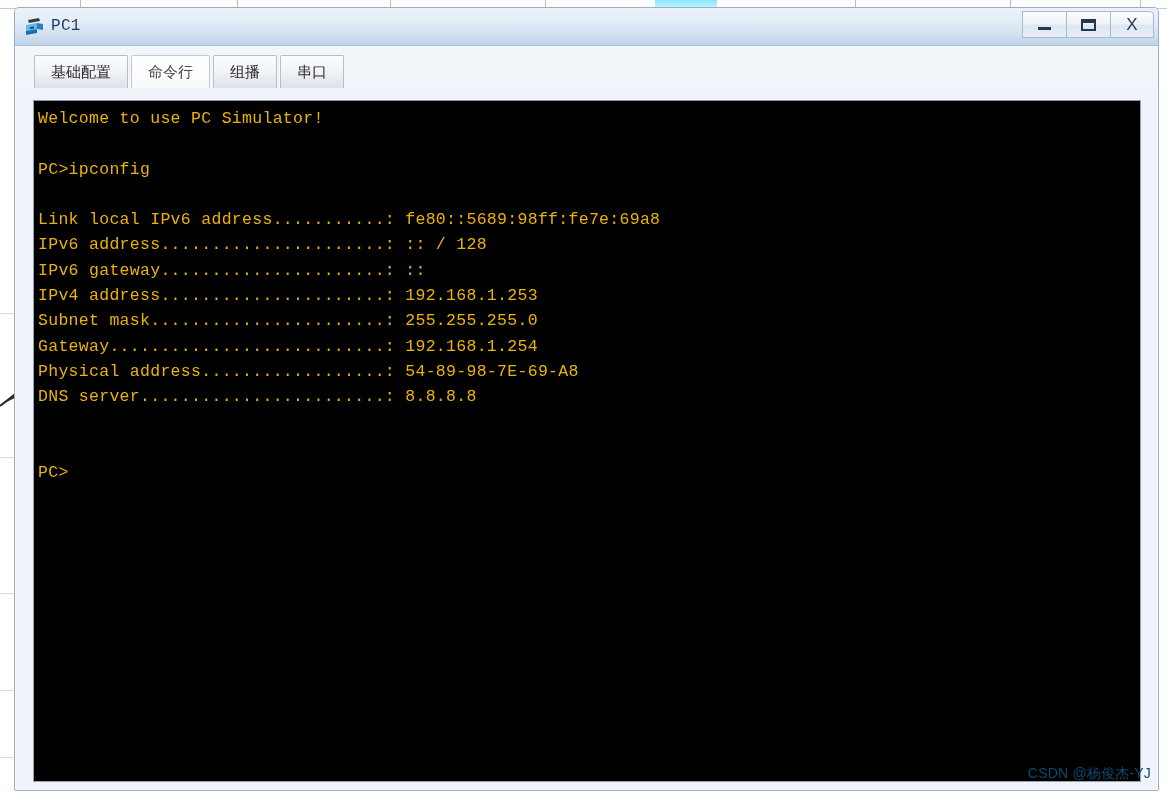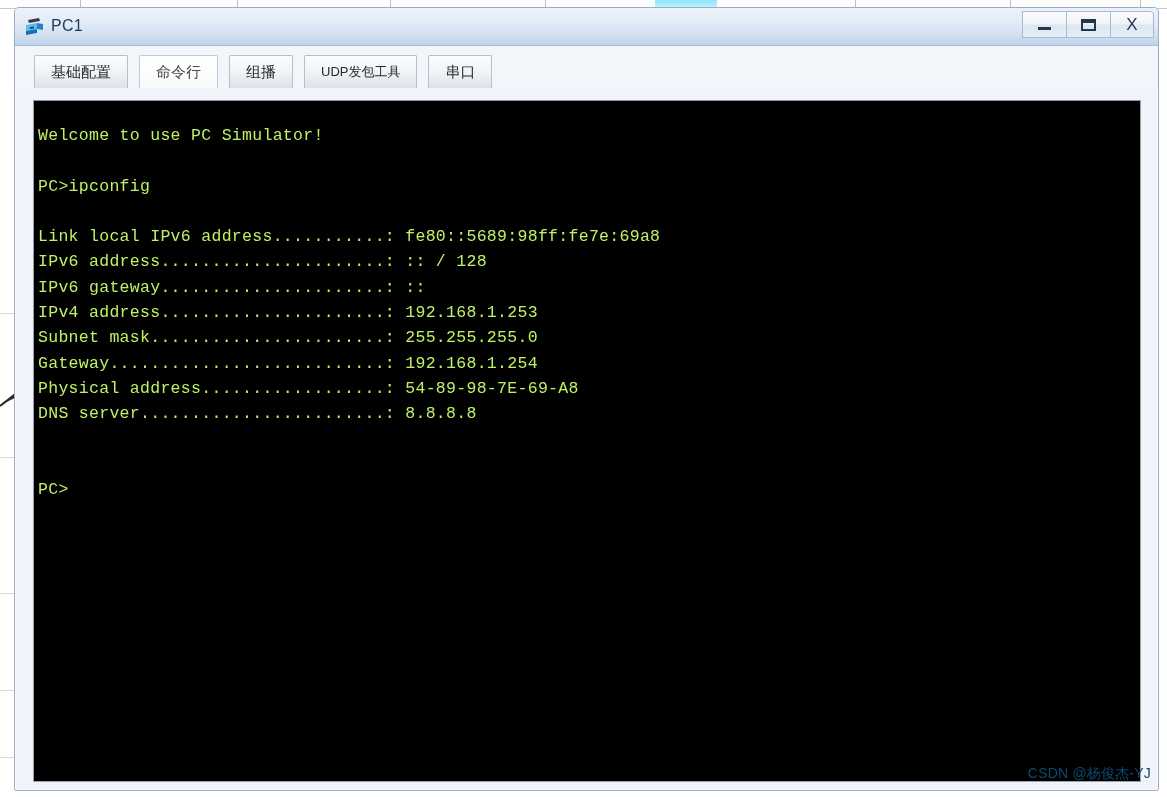--- a/index.html
+++ b/index.html
@@ -55,21 +55,21 @@
     background: linear-gradient(180deg, #edf2f9 0%, #e3ecf7 38%, #cfdeef 78%, #bed2e8 100%);
     border-bottom: 1px solid #a9bed6;
     display: flex; align-items: center;
   }
   .win-icon {
     width: 22px; height: 20px; margin-left: 9px; margin-right: 5px;
     flex: 0 0 auto; display: block;
   }
   .win-title {
     font-size: 16px; color: #1b3a5c; letter-spacing: .3px;
-    font-family: Liberation Sans, sans-serif;
+    font-family: Liberation Mono, monospace;
     padding-bottom: 1px;
   }
   .win-buttons {
     position: absolute; right: 4px; top: 3px;
     display: flex; height: 28px;
   }
   .win-btn {
     width: 44px; height: 27px;
     background: linear-gradient(180deg,#fbfcfe 0%, #eef2f8 48%, #dde6f1 52%, #e6edf6 100%);
     border: 1px solid #a8bad0;
@@ -82,21 +82,21 @@
   .win-btn:first-child { border-radius: 0; }
   .glyph-min { width: 13px; height: 3px; background: #23384d; margin-top: 8px; }
   .glyph-max { width: 15px; height: 12px; border: 2px solid #23384d; border-top-width: 4px; }
   .glyph-close { font-size: 17px; line-height: 17px; color: #23384d; font-family: "Liberation Sans", sans-serif; }
 
   
   .tabstrip {
     position: relative;
     height: 42px;
     padding: 9px 0 0 19px;
-    display: flex; align-items: flex-end; gap: 11px;
+    display: flex; align-items: flex-end; gap: 3px;
     background: #f2f5fa;
   }
   .tab {
     height: 33px;
     padding: 0 16px;
     min-width: 64px;
     display: flex; align-items: center; justify-content: center;
     font-size: 15px; color: #2a2a2a;
     border: 1px solid #b6bfcb;
     border-bottom: none;
@@ -117,25 +117,25 @@
   .term-wrap {
     position: absolute;
     left: 18px; top: 92px;
     width: 1108px; height: 682px;
     background: #000000;
     border: 1px solid #9aa3ad;
     border-top-color: #8d97a2;
     overflow: hidden;
   }
   .term {
-    padding: 22px 0 0 4px;
+    padding: 5px 0 0 4px;
     font-family: "Liberation Mono", "DejaVu Sans Mono", monospace;
     font-size: 16.5px;
     line-height: 25.3px;
-    color: #bef264;
+    color: #eab308;
     white-space: pre;
     letter-spacing: 0.3px;
   }
   .term .blank { display: block; height: 25.3px; }
 
   
   .watermark {
     position: absolute; right: 7px; bottom: 7px;
     font-size: 14px; color: #0c4a6e;
     font-family: "Liberation Sans", sans-serif;
@@ -204,23 +204,20 @@
     <div class="tabstrip">
       <div class="tab">
           <span>基础配置</span>
         </div>
       <div class="tab selected">
           <span>命令行</span>
         </div>
       <div class="tab">
           <span>组播</span>
         </div>
-      <div class="tab small">
-          <span>UDP发包工具</span>
-        </div>
       <div class="tab">
           <span>串口</span>
         </div>
     </div>
 
     <div class="term-wrap">
       <div class="term" id="terminal-output"><span style="display: block;">Welcome to use PC Simulator!</span><span class="blank"></span><span style="display: block;">PC&gt;ipconfig</span><span class="blank"></span><span style="display: block;">Link local IPv6 address...........: fe80::5689:98ff:fe7e:69a8</span><span style="display: block;">IPv6 address......................: :: / 128</span><span style="display: block;">IPv6 gateway......................: ::</span><span style="display: block;">IPv4 address......................: 192.168.1.253</span><span style="display: block;">Subnet mask.......................: 255.255.255.0</span><span style="display: block;">Gateway...........................: 192.168.1.254</span><span style="display: block;">Physical address..................: 54-89-98-7E-69-A8</span><span style="display: block;">DNS server........................: 8.8.8.8</span><span class="blank"></span><span class="blank"></span><span style="display: block;">PC&gt;</span></div>
     </div>
 
     <div class="watermark">CSDN @杨俊杰-YJ</div>

